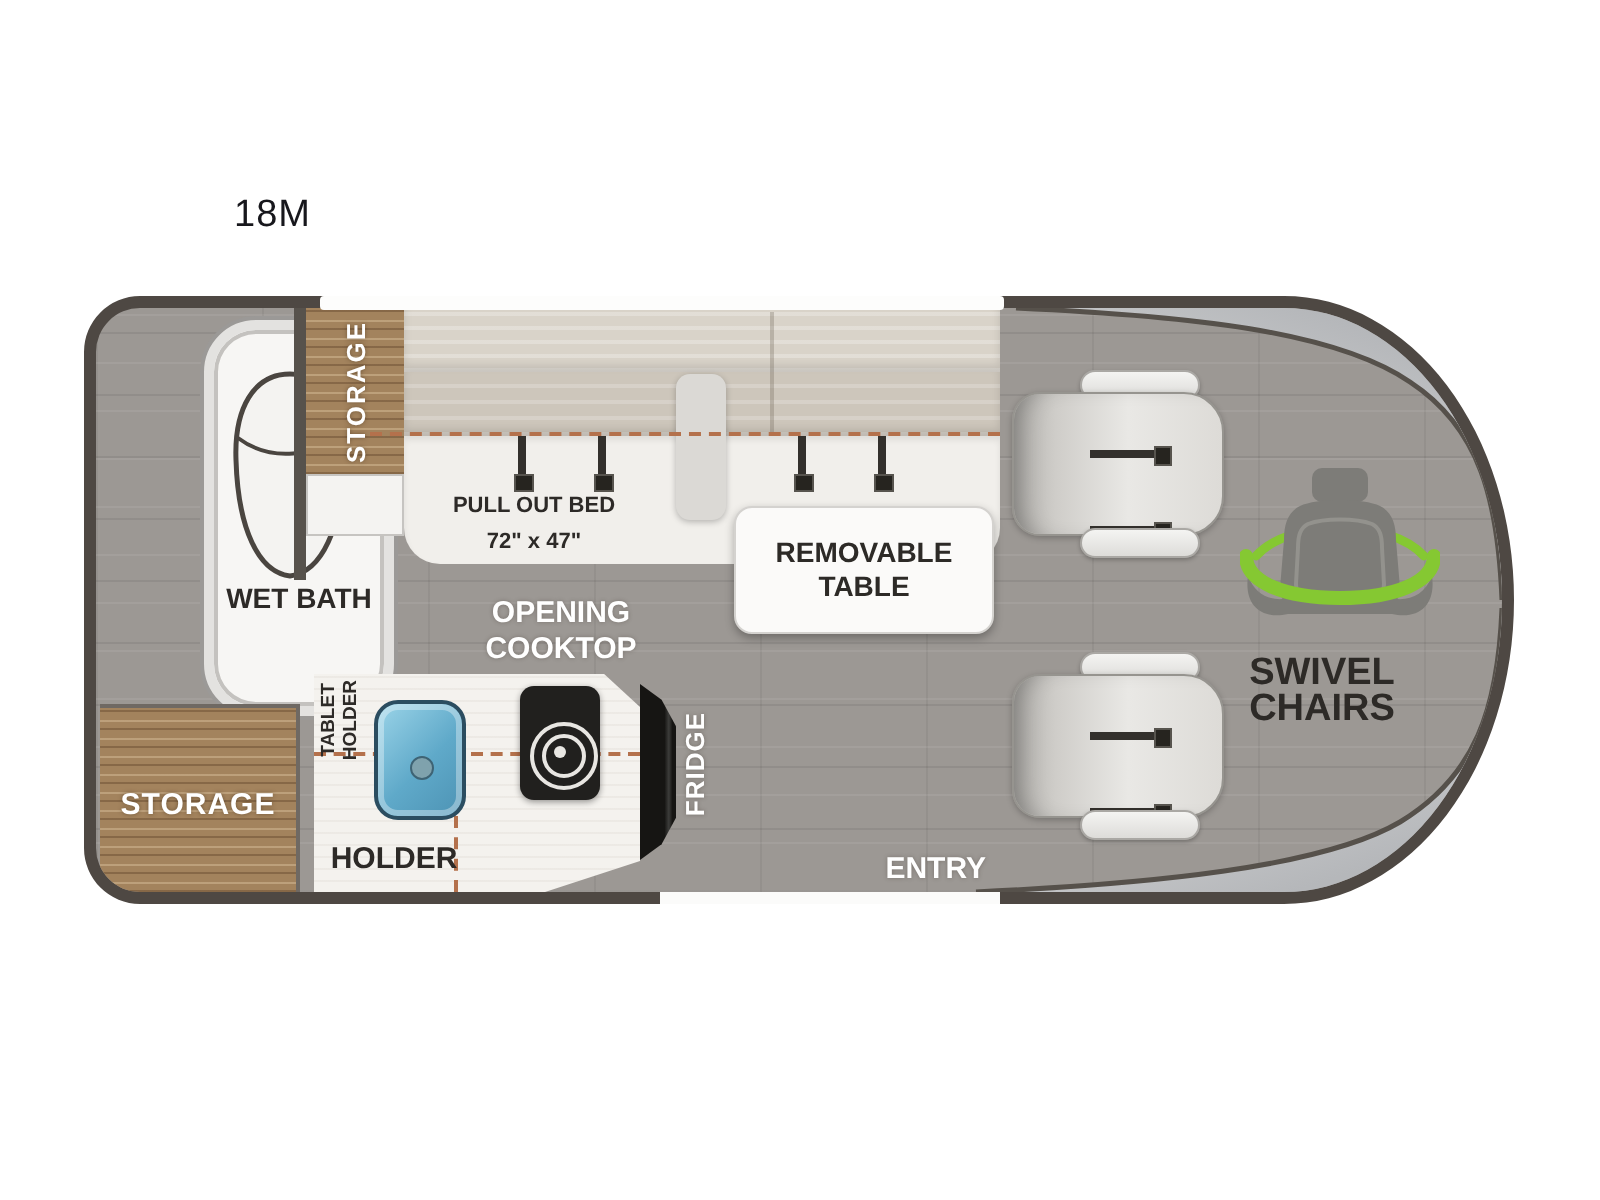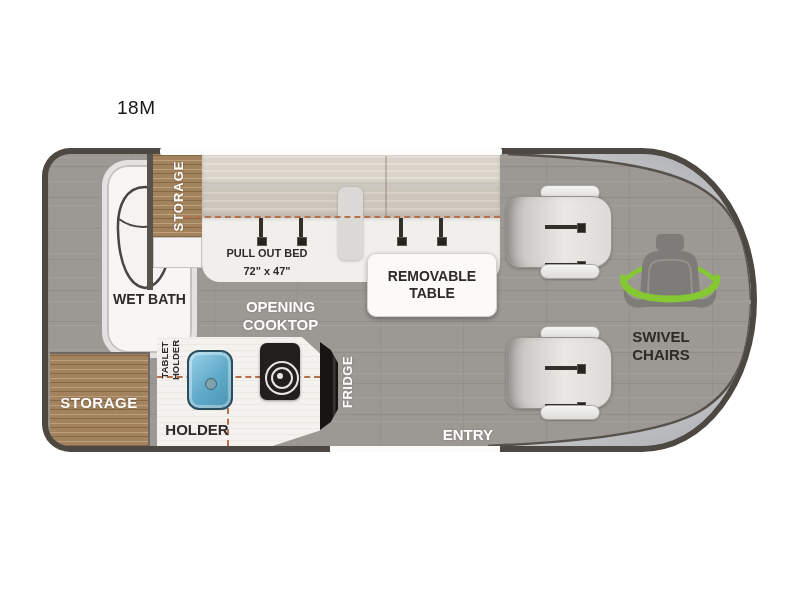--- a/index.html
+++ b/index.html
@@ -119,21 +119,21 @@
   .arm.t{top:0;} .arm.b{bottom:0;}
   .chair .seatbody{position:absolute;left:0;top:11px;width:106px;height:72px;
         background:linear-gradient(90deg,#b3b1ad,#cfcdc9 20%,#e9e8e5 55%,#dddbd7);
         border:1px solid #96948f;border-radius:14px 20px 20px 14px;box-sizing:border-box;
         box-shadow:inset 10px 0 12px -7px rgba(0,0,0,.3),0 1px 3px rgba(0,0,0,.25);}
   .cbelt{position:absolute;left:38px;width:34px;height:4px;background:#33302c;}
   .cbelt::after{content:"";position:absolute;right:-7px;top:-2px;width:7px;height:8px;
                 background:#26241f;border:1px solid #57544e;}
   .cbelt.b1{top:28px;} .cbelt.b2{top:66px;}
   .swivel-icon{position:absolute;left:572px;top:78px;}
-  .swivel-label{left:568px;top:174px;width:90px;font-size:15px;}
+  .swivel-label{left:568px;top:174px;width:90px;font-size:19px;}
 </style>
 </head>
 <body>
 
 <div class="stage">
 
   <div class="title">18M</div>
 
   <div class="van">
 

